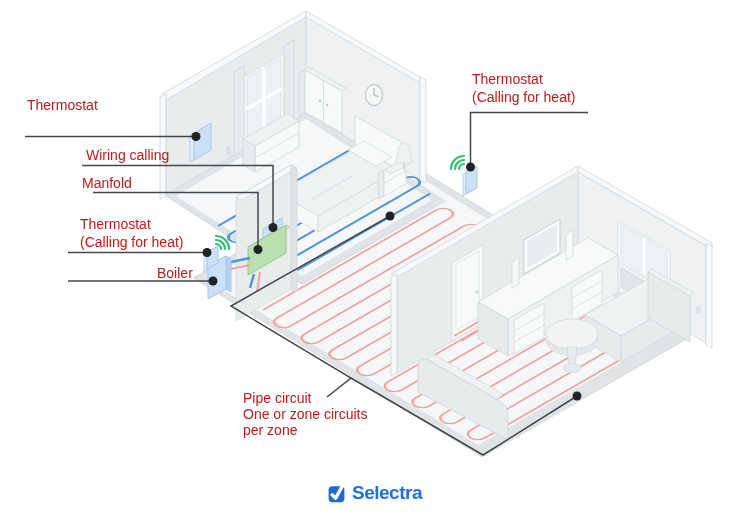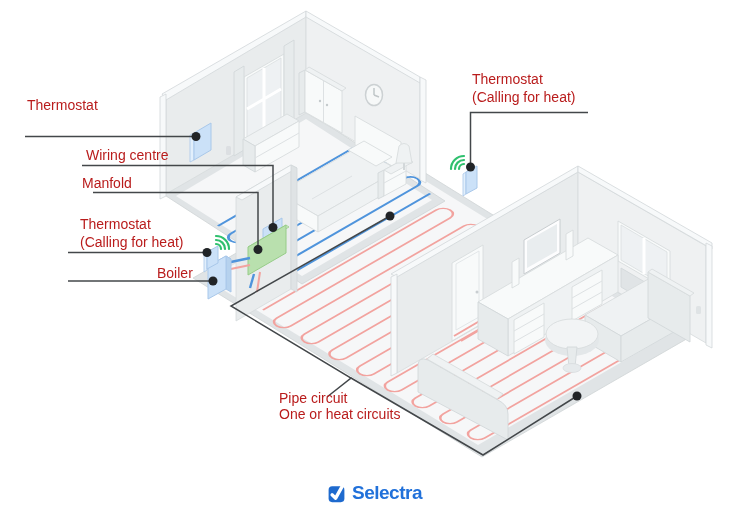--- a/index.html
+++ b/index.html
@@ -1,20 +1,20 @@
 <!DOCTYPE html>
 <html style="--cold-pipe: #4f94dc; --hot-pipe: #f2a39f; --manifold-green: #b9e0ae; --device-blue: #cbe1f8; --wifi-green: #2fc06e; --leader-line: #43474a; --selectra-blue: #2171da;"><head>
 <meta charset="utf-8">
 <style>
   html,body{margin:0;padding:0;background:#fff;}
   .stage{position:relative;width:750px;height:523px;background:#ffffff;overflow:hidden;
          font-family:"Liberation Sans",sans-serif;}
   .scene{position:absolute;left:0;top:0;width:750px;height:523px;}
   .lbl{position:absolute;font:400 14px/18px "Liberation Sans",sans-serif;color:#b91c1c;white-space:nowrap;}
-  .lbl.tight{line-height:16px;margin-left:36px;}
+  .lbl.tight{line-height:16px;}
   
   .wallA{fill:#e9eced;stroke:#d6dadc;stroke-width:.8;}
   .wallB{fill:#eff1f2;stroke:#d6dadc;stroke-width:.8;}
   .strip{fill:#f7f9fa;stroke:#d2d7d9;stroke-width:.8;}
   .side{fill:#dfe3e5;stroke:#d2d7d9;stroke-width:.8;}
   .rim{fill:#e0e4e6;stroke:#cfd4d6;stroke-width:.8;}
   .floor{fill:#f6f7f8;stroke:none;}
   .furW{fill:#f8fafa;stroke:#d8dcde;stroke-width:.9;}
   .furL{fill:#eff2f3;stroke:#d8dcde;stroke-width:.9;}
   .furM{fill:#e7ebec;stroke:#d3d8da;stroke-width:.9;}
@@ -247,39 +247,40 @@
       <circle class="dot" cx="390" cy="216" r="4.5"></circle>
       <path class="leader" d="M351 378 L483 455 L577 396"></path>
       <circle class="dot" cx="577" cy="396" r="4.5"></circle>
     </g>
   </svg>
 
   <div class="lbl" style="left:27px;top:96px">
     <div>Thermostat</div>
   </div>
 
-  <div class="lbl" style="left:86px;top:146px">Wiring centre</div>
+  <div class="lbl" style="left:86px;top:146px">Wiring calling</div>
 
   <div class="lbl" style="left:82px;top:174px">Manfold</div>
 
   <div class="lbl" style="left:80px;top:215px">
     <div>Thermostat</div>
     <div>(Calling for heat)</div>
   </div>
 
   <div class="lbl" style="left:157px;top:264px">Boiler</div>
 
   <div class="lbl" style="left:472px;top:70px">
     <div>Thermostat</div>
     <div>(Calling for heat)</div>
   </div>
 
   <div class="lbl tight" style="left:243px;top:390px">
     <div>Pipe circuit</div>
-    <div>One or heat circuits</div>
+    <div>One or zone circuits</div>
+    <div>per zone</div>
   </div>
 
   <div class="logo">
     <svg width="17" height="20" viewBox="0 0 16 19">
       <rect x="0.5" y="3.2" width="15" height="15" rx="3.4" fill="#1e6ace"></rect>
       <path d="M3.8 11.2 L7.2 14.4 L13.8 2.5" stroke="#ffffff" stroke-width="3.2" fill="none" stroke-linecap="round" stroke-linejoin="round"></path>
     </svg>
     <span class="logo-text">Selectra</span>
   </div>
 

